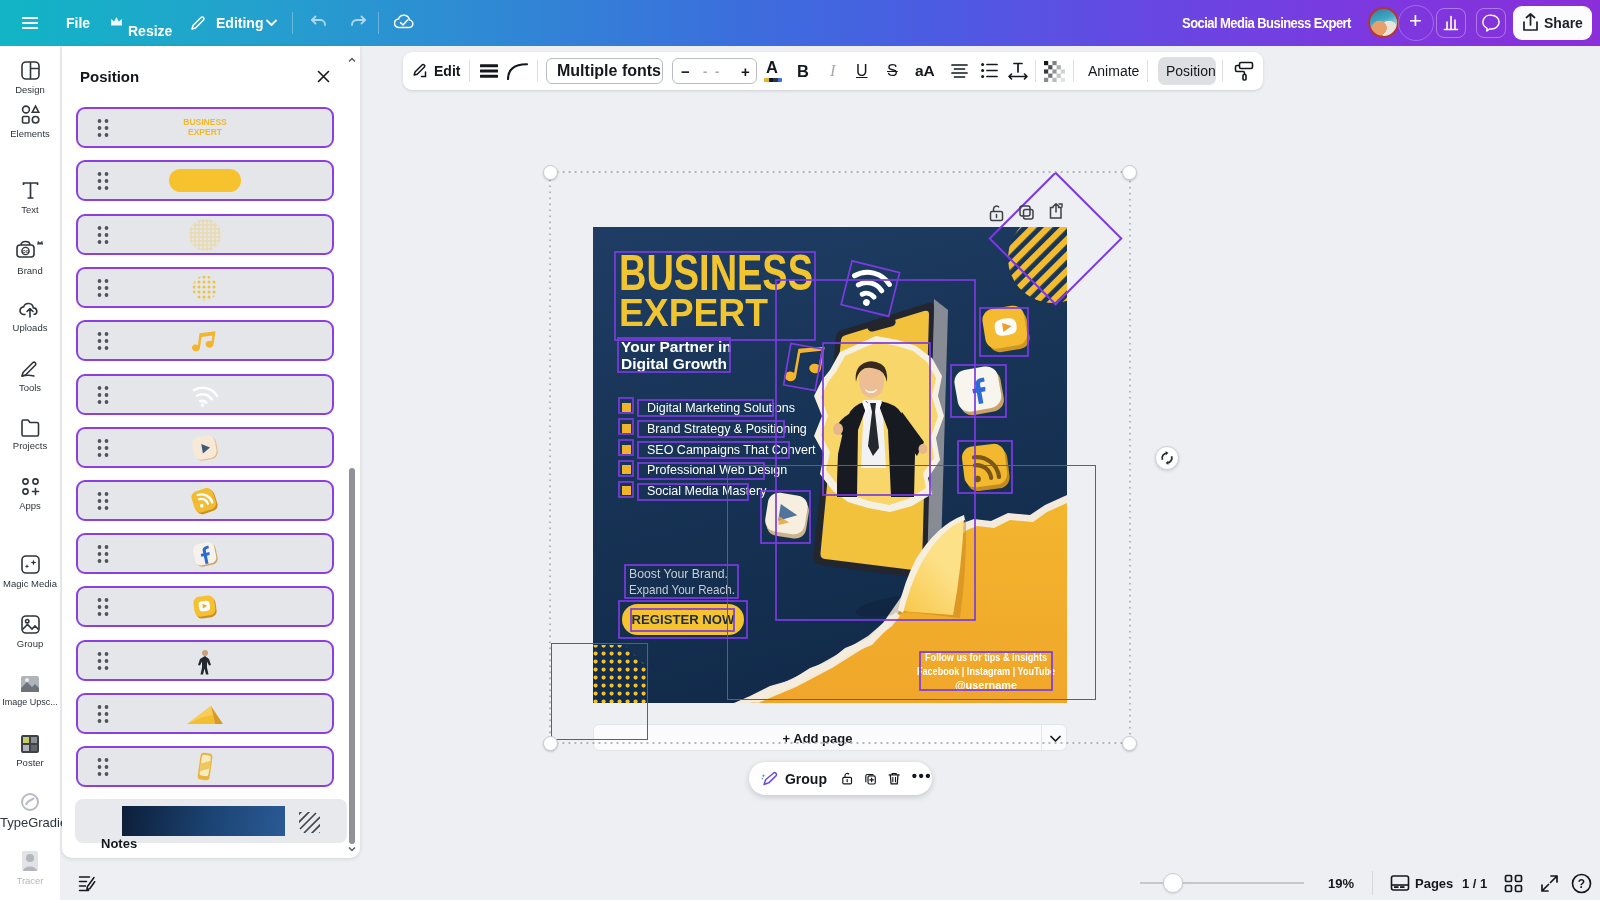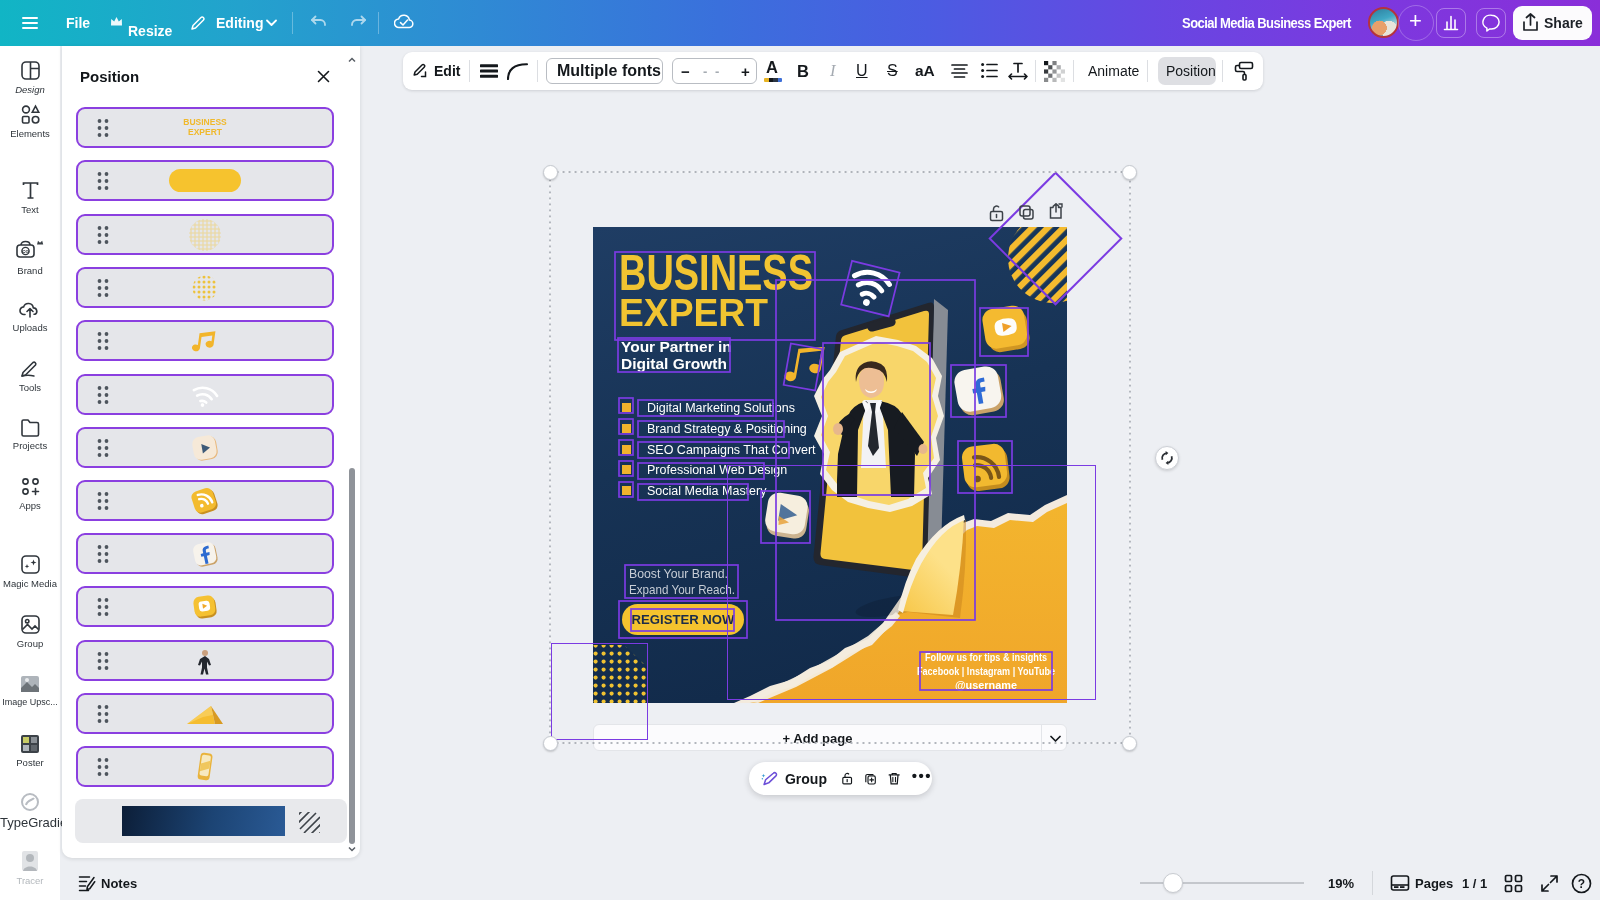--- a/index.html
+++ b/index.html
@@ -113,21 +113,21 @@
   </svg>
 
   <div class="abs" style="left:1513px; top:6px; width:79px; height:34px; background:#fcfbfd; border-radius:9px;"></div>
   <svg class="abs" style="left:1523px; top:13px;" width="15" height="19" viewBox="0 0 15 19">
     <path d="M7.5 1 V12 M3.5 4.5 L7.5 1 L11.5 4.5" fill="none" stroke="#1c2026" stroke-width="1.7" stroke-linecap="round" stroke-linejoin="round"></path>
     <path d="M1 9 v8 h13 V9" fill="none" stroke="#1c2026" stroke-width="1.7" stroke-linecap="round" stroke-linejoin="round"></path>
   </svg>
   <div class="it" style="left:1544px; color:#1c2026;">Share</div>
 </div>
 <div id="rail">
-  <div class="ri" style="top:14px;font-style:italic;">
+  <div class="ri" style="top:14px;">
     <svg width="21" height="21" viewBox="0 0 21 21">
         <g fill="none" stroke="#30363c" stroke-width="1.6">
       <rect x="2" y="2" width="17" height="17" rx="4"></rect>
           <path d="M10.5 2v17M10.5 8.5h8.5"></path>
         </g>
       </svg>
     <div class="lb">Design</div>
   </div>
   <div class="ri" style="top:58px;">
     <svg width="21" height="21" viewBox="0 0 21 21">
@@ -830,21 +830,21 @@
   </svg>
   <div style="margin-left:11px; font-weight:bold; font-size:15px; color:#14181c; letter-spacing:1.5px; margin-top:-6px;">•••</div>
 </div>
 
 <svg class="abs" style="left:78px; top:875px;" width="18" height="17" viewBox="0 0 18 17">
   <g fill="none" stroke="#14181c" stroke-width="1.5" stroke-linecap="round">
     <path d="M1.5 2 h10 M1.5 6.5 h7 M1.5 11 h6 M1.5 15.5 h9"></path>
     <path d="M16 2.5 l-6.5 9 -0.6 3 2.8 -0.8 5 -7" stroke-linejoin="round"></path>
   </g>
 </svg>
-<div class="sb" style="left:101px; top:876px;">Notes</div>
+<div class="sb" style="left:101px; top:836px;">Notes</div>
 
 <div class="abs" style="left:1140px; top:882px; width:164px; height:2px; background:#c4c7cc;"></div>
 <div class="abs" style="left:1163px; top:873px; width:20px; height:20px; border-radius:50%; background:#fff; border:1px solid #c9ccd1; box-shadow:0 1px 2px rgba(0,0,0,.12);"></div>
 <div class="sb" style="left:1328px; top:876px;">19%</div>
 <div class="abs" style="left:1372px; top:871px; width:1px; height:24px; background:#d4d7db;"></div>
 <svg class="abs" style="left:1390px; top:874px;" width="20" height="18" viewBox="0 0 20 18">
   <g fill="none" stroke="#14181c" stroke-width="1.6">
     <rect x="1.5" y="2" width="17" height="14" rx="2"></rect>
     <path d="M1.5 11 h17"></path>
     <rect x="4" y="12.2" width="4.5" height="1.8" fill="#14181c" stroke="none"></rect>

